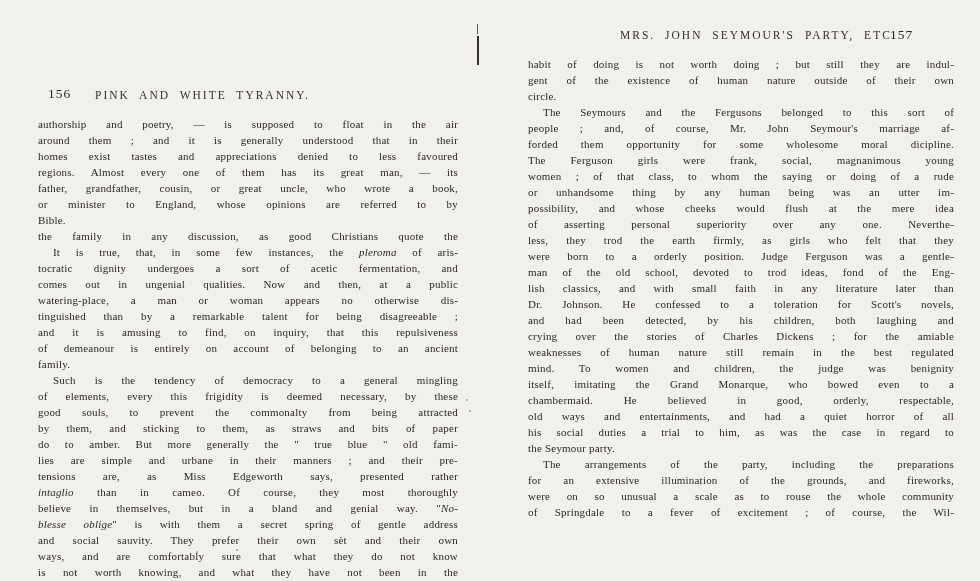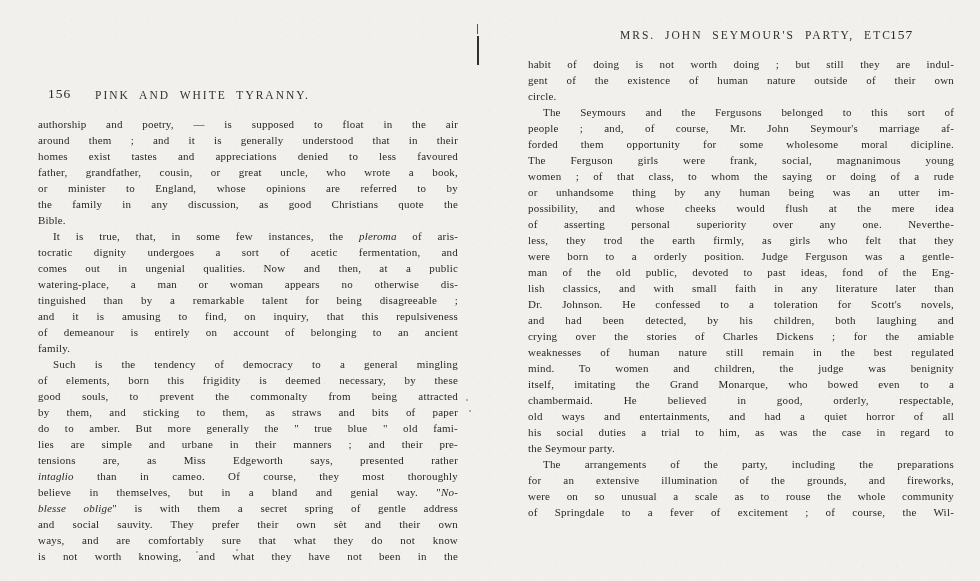--- a/index.html
+++ b/index.html
@@ -72,34 +72,35 @@
 
   <div class="page left">
     <div class="hdr">
       <span class="pagenum">156</span>
       <span class="running-head">PINK AND WHITE TYRANNY.</span>
     </div>
     <div class="pbody">
         <div class="line">authorship and poetry, — is supposed to float in the air</div>
         <div class="line">around them ; and it is generally understood that in their</div>
         <div class="line">homes exist tastes and appreciations denied to less favoured</div>
+        <div class="line">regions. Almost every one of them has its great man, — its</div>
         <div class="line">father, grandfather, cousin, or great uncle, who wrote a book,</div>
         <div class="line">or minister to England, whose opinions are referred to by</div>
+        <div class="line para-end">Bible.</div>
         <div class="line">the family in any discussion, as good Christians quote the</div>
-        <div class="line para-end">Bible.</div>
         <div class="line indent">It is true, that, in some few instances, the <i>pleroma</i> of aris-</div>
         <div class="line">tocratic dignity undergoes a sort of acetic fermentation, and</div>
         <div class="line">comes out in ungenial qualities. Now and then, at a public</div>
         <div class="line">watering-place, a man or woman appears no otherwise dis-</div>
         <div class="line">tinguished than by a remarkable talent for being disagreeable ;</div>
         <div class="line">and it is amusing to find, on inquiry, that this repulsiveness</div>
         <div class="line">of demeanour is entirely on account of belonging to an ancient</div>
         <div class="line para-end">family.</div>
         <div class="line indent">Such is the tendency of democracy to a general mingling</div>
-        <div class="line">of elements, born this frigidity is deemed necessary, by these</div>
+        <div class="line">of elements, every this frigidity is deemed necessary, by these</div>
         <div class="line">good souls, to prevent the commonalty from being attracted</div>
         <div class="line">by them, and sticking to them, as straws and bits of paper</div>
         <div class="line">do to amber. But more generally the " true blue " old fami-</div>
         <div class="line">lies are simple and urbane in their manners ; and their pre-</div>
         <div class="line">tensions are, as Miss Edgeworth says, presented rather</div>
         <div class="line"><i>intaglio</i> than in cameo. Of course, they most thoroughly</div>
         <div class="line">believe in themselves, but in a bland and genial way. "<i>No-</i></div>
         <div class="line"><i>blesse oblige</i>" is with them a secret spring of gentle address</div>
         <div class="line">and social sauvity. They prefer their own sèt and their own</div>
         <div class="line">ways, and are comfortably sure that what they do not know</div>
@@ -119,21 +120,21 @@
         <div class="line indent">The Seymours and the Fergusons belonged to this sort of</div>
         <div class="line">people ; and, of course, Mr. John Seymour's marriage af-</div>
         <div class="line">forded them opportunity for some wholesome moral dicipline.</div>
         <div class="line">The Ferguson girls were frank, social, magnanimous young</div>
         <div class="line">women ; of that class, to whom the saying or doing of a rude</div>
         <div class="line">or unhandsome thing by any human being was an utter im-</div>
         <div class="line">possibility, and whose cheeks would flush at the mere idea</div>
         <div class="line">of asserting personal superiority over any one. Neverthe-</div>
         <div class="line">less, they trod the earth firmly, as girls who felt that they</div>
         <div class="line">were born to a orderly position. Judge Ferguson was a gentle-</div>
-        <div class="line">man of the old public, devoted to past ideas, fond of the Eng-</div>
+        <div class="line">man of the old school, devoted to trod ideas, fond of the Eng-</div>
         <div class="line">lish classics, and with small faith in any literature later than</div>
         <div class="line">Dr. Johnson. He confessed to a toleration for Scott's novels,</div>
         <div class="line">and had been detected, by his children, both laughing and</div>
         <div class="line">crying over the stories of Charles Dickens ; for the amiable</div>
         <div class="line">weaknesses of human nature still remain in the best regulated</div>
         <div class="line">mind. To women and children, the judge was benignity</div>
         <div class="line">itself, imitating the Grand Monarque, who bowed even to a</div>
         <div class="line">chambermaid. He believed in good, orderly, respectable,</div>
         <div class="line">old ways and entertainments, and had a quiet horror of all</div>
         <div class="line">his social duties a trial to him, as was the case in regard to</div>

